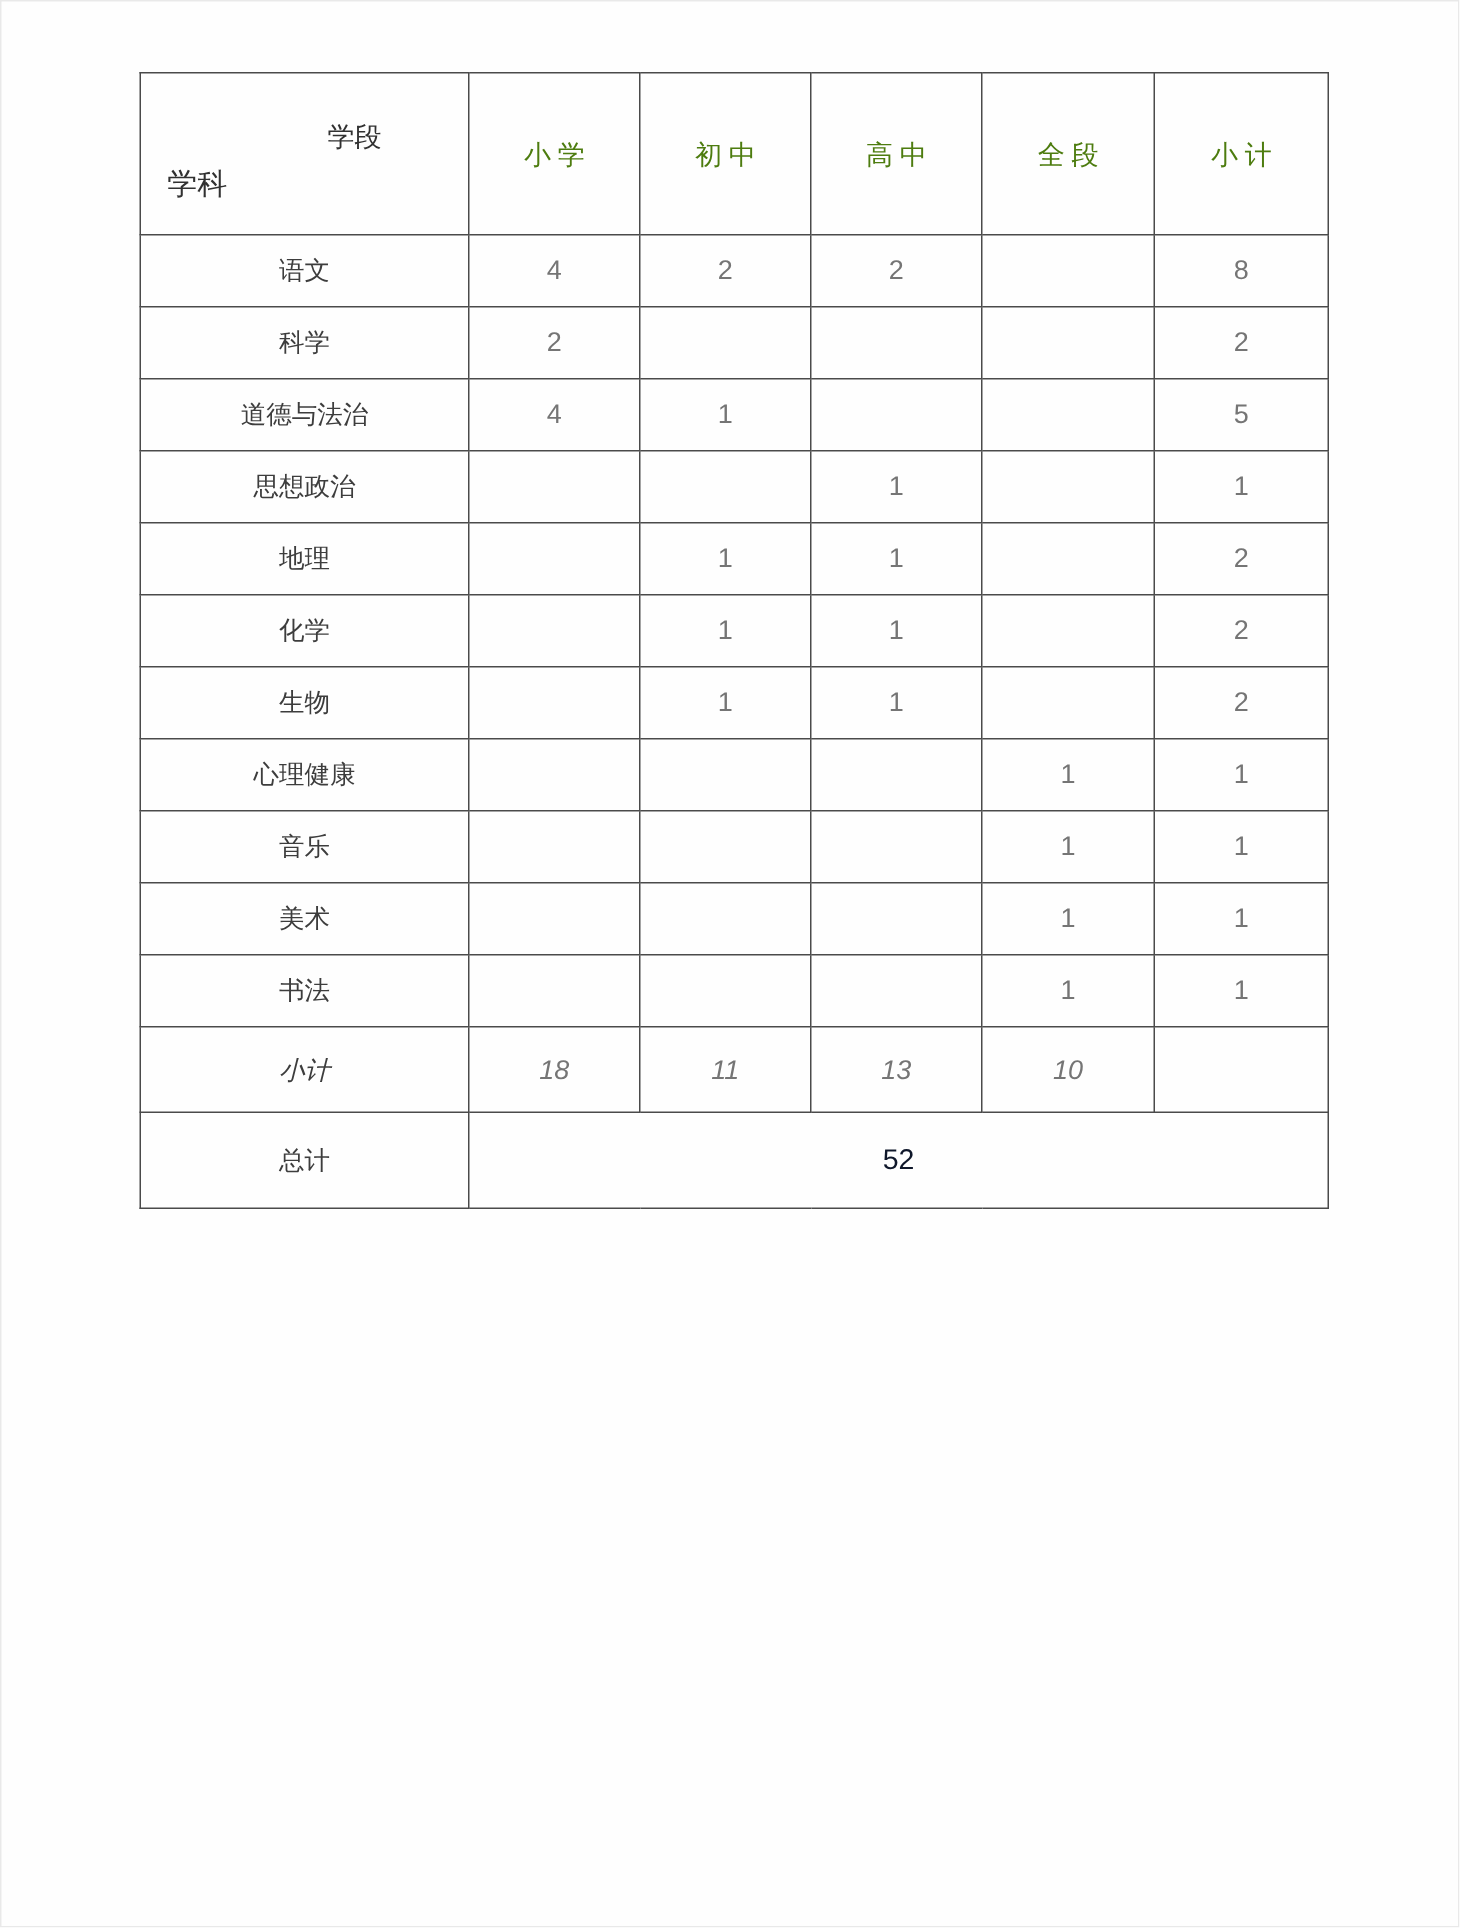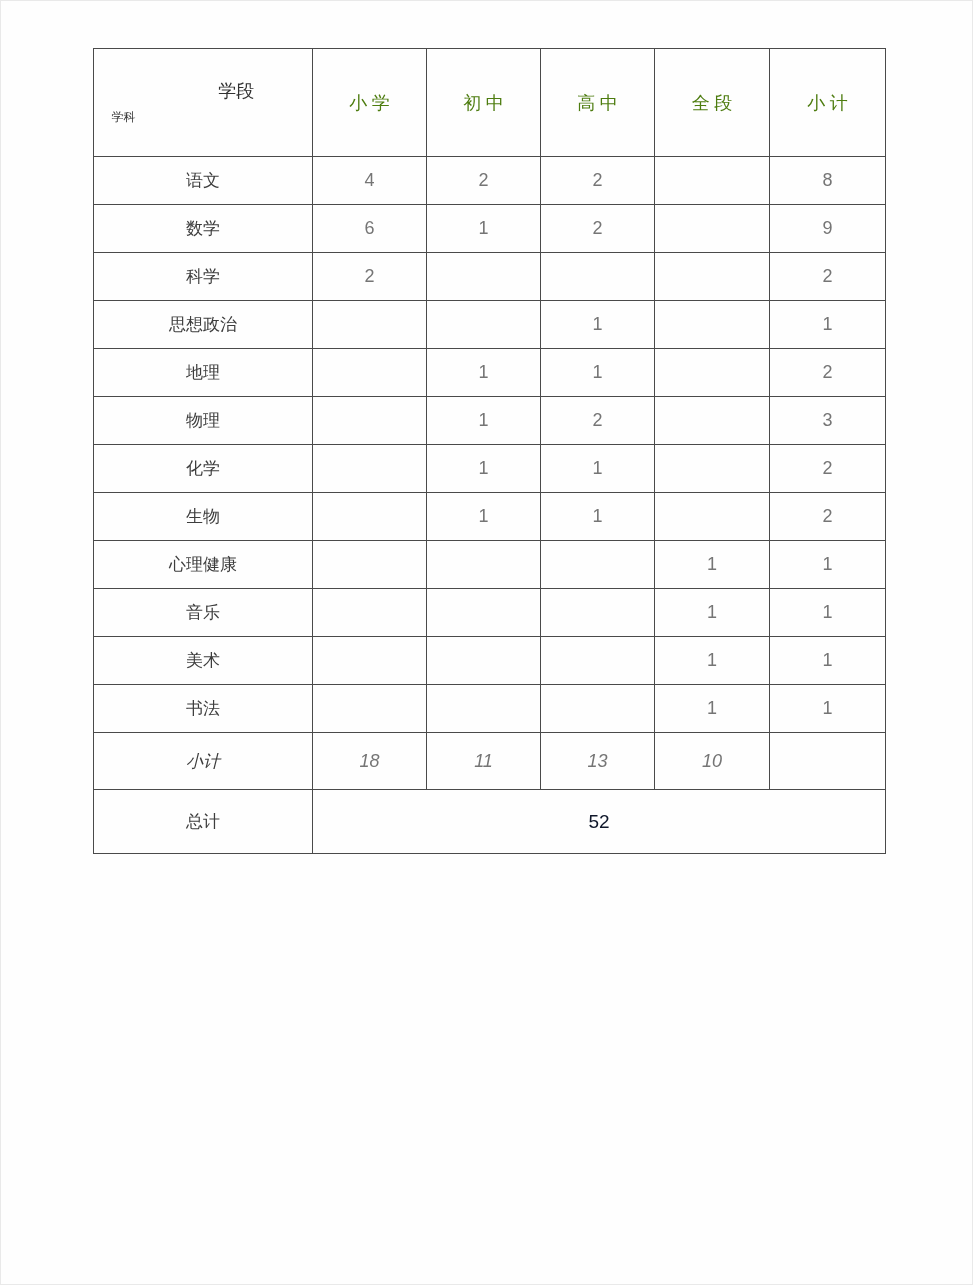--- a/index.html
+++ b/index.html
@@ -78,21 +78,21 @@
     top: 28%;
     font-family: "Liberation Serif", "DejaVu Serif", serif;
     font-size: 18px;
     color: #313131;
   }
   .corner .c-bottom {
     position: absolute;
     left: 8%;
     top: 56%;
     font-family: Liberation Sans, sans-serif;
-    font-size: 12px;
+    font-size: 20px;
     color: #313131;
   }
   .total-cell {
     font-family: "Liberation Sans", "DejaVu Sans", sans-serif;
     font-size: 19px;
     color: #0f172a;
   }
 </style>
 </head>
 <body>
@@ -123,67 +123,59 @@
 
     <tr class="r">
       <td class="label">语文</td>
       <td class="num">4</td>
       <td class="num">2</td>
       <td class="num">2</td>
       <td class="num diag"></td>
       <td class="num">8</td>
     </tr>
 
-    <tr class="r">
-      <td class="label">数学</td>
-      <td class="num">6</td>
-      <td class="num">1</td>
-      <td class="num">2</td>
-      <td class="num diag"></td>
-      <td class="num">9</td>
-    </tr>
 
 
     <tr class="r">
       <td class="label">科学</td>
       <td class="num">2</td>
       <td class="num diag"></td>
       <td class="num diag"></td>
       <td class="num diag"></td>
       <td class="num">2</td>
     </tr>
 
+    <tr class="r">
+      <td class="label">道德与法治</td>
+      <td class="num">4</td>
+      <td class="num">1</td>
+      <td class="num diag"></td>
+      <td class="num diag"></td>
+      <td class="num">5</td>
+    </tr>
 
     <tr class="r">
       <td class="label">思想政治</td>
       <td class="num diag"></td>
       <td class="num diag"></td>
       <td class="num">1</td>
       <td class="num diag"></td>
       <td class="num">1</td>
     </tr>
 
 
     <tr class="r">
       <td class="label">地理</td>
       <td class="num diag"></td>
       <td class="num">1</td>
       <td class="num">1</td>
       <td class="num diag"></td>
       <td class="num">2</td>
     </tr>
 
-    <tr class="r">
-      <td class="label">物理</td>
-      <td class="num diag"></td>
-      <td class="num">1</td>
-      <td class="num">2</td>
-      <td class="num diag"></td>
-      <td class="num">3</td>
-    </tr>
 
     <tr class="r">
       <td class="label">化学</td>
       <td class="num diag"></td>
       <td class="num">1</td>
       <td class="num">1</td>
       <td class="num diag"></td>
       <td class="num">2</td>
     </tr>
 

